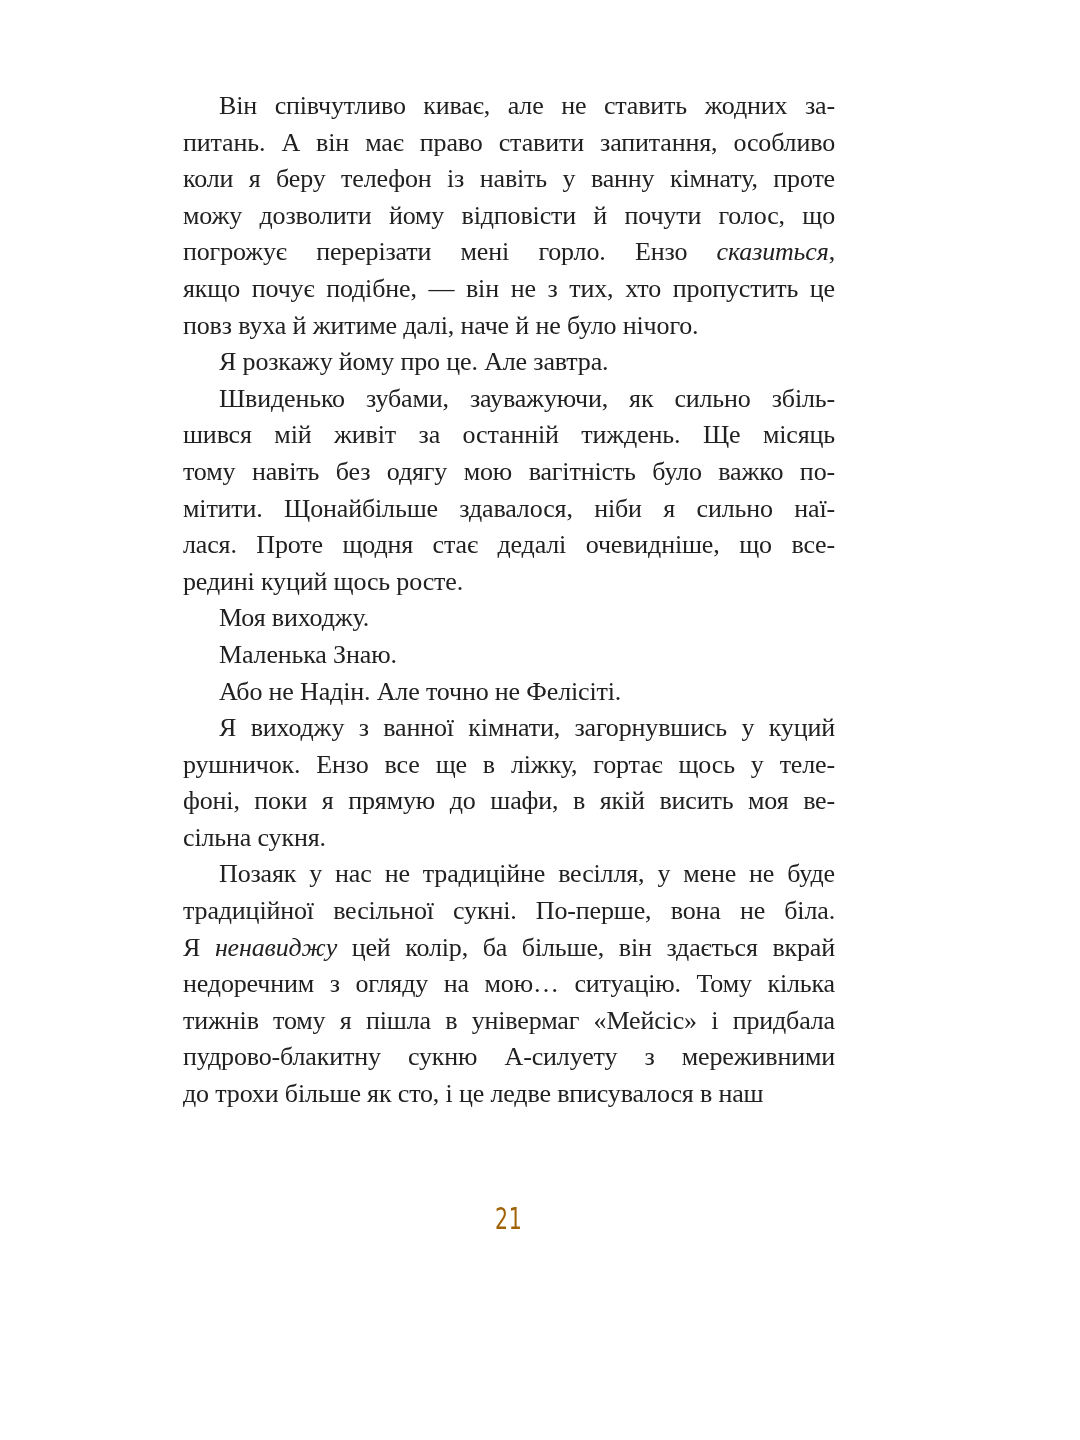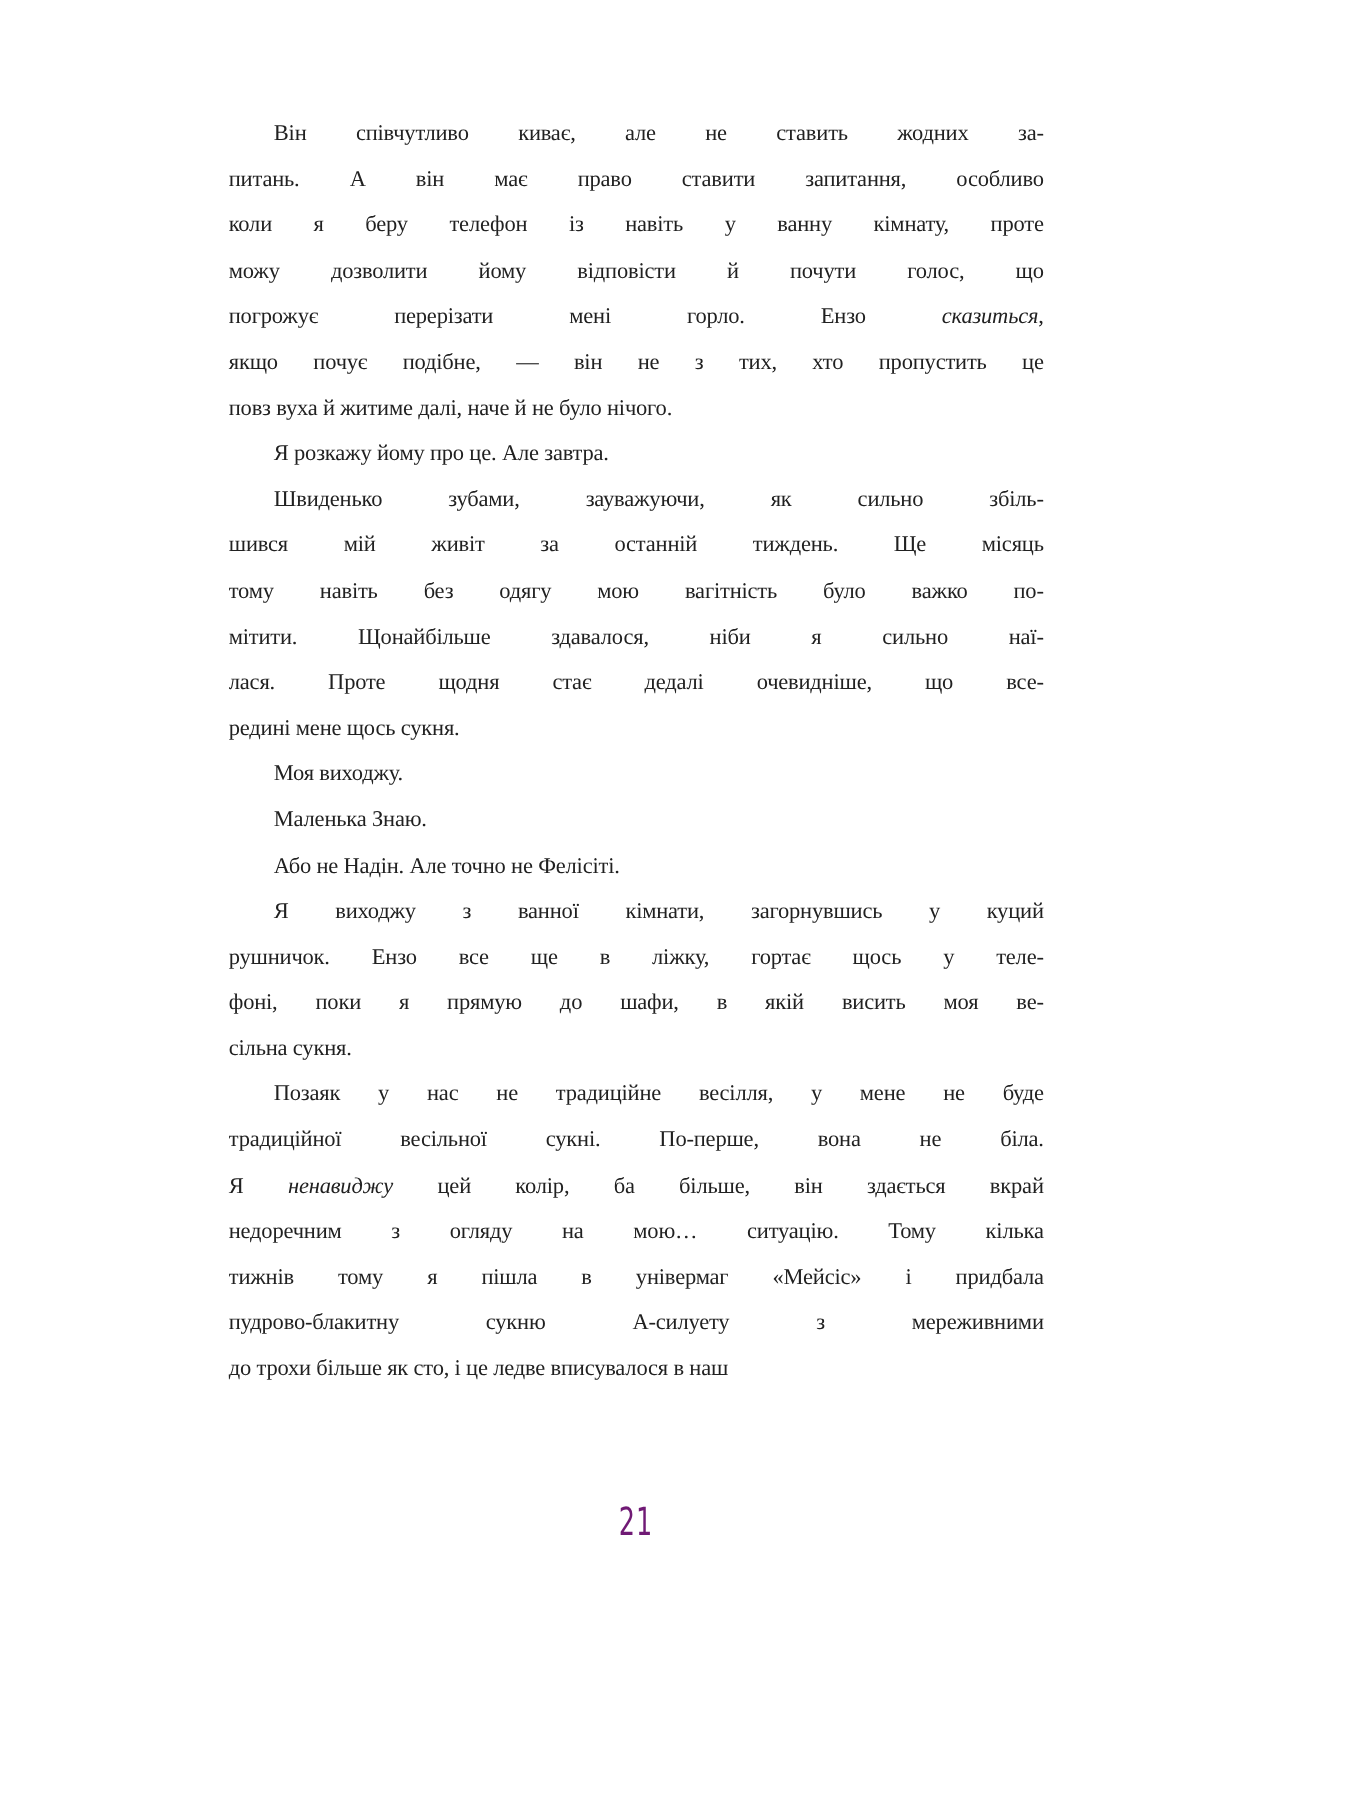--- a/index.html
+++ b/index.html
@@ -14,21 +14,21 @@
     background: #ffffff;
     overflow: hidden;
   }
   .text-block {
     position: absolute;
     left: 183px;
     top: 88px;
     width: 652px;
     color: #212121;
     font-family: "Liberation Serif", "DejaVu Serif", serif;
-    font-size: 18px;
+    font-size: 26px;
     line-height: 36.6px;
     letter-spacing: -0.15px;
   }
   .line {
     text-align: justify;
     text-align-last: justify;
     white-space: normal;
   }
   .line.para-end {
     text-align-last: left;
@@ -38,21 +38,21 @@
   }
   .line em {
     font-style: italic;
   }
   .page-number {
     position: absolute;
     top: 1203px;
     left: 183px;
     width: 652px;
     text-align: center;
-    color: #701a75;
+    color: #a16207;
     font-family: "DejaVu Sans", "Liberation Sans", sans-serif;
     font-size: 31px;
     line-height: 31px;
   }
   .page-number .squeeze {
     display: inline-block;
     transform: scaleX(0.66);
     transform-origin: center;
     letter-spacing: 1px;
   }
@@ -68,21 +68,21 @@
       <div class="line">можу дозволити йому відповісти й почути голос, що</div>
       <div class="line">погрожує перерізати мені горло. Ензо <em>сказиться</em>,</div>
       <div class="line">якщо почує подібне, — він не з тих, хто пропустить це</div>
       <div class="line para-end">повз вуха й житиме далі, наче й не було нічого.</div>
       <div class="line indent para-end">Я розкажу йому про це. Але завтра.</div>
       <div class="line indent">Швиденько зубами, зауважуючи, як сильно збіль-</div>
       <div class="line">шився мій живіт за останній тиждень. Ще місяць</div>
       <div class="line">тому навіть без одягу мою вагітність було важко по-</div>
       <div class="line">мітити. Щонайбільше здавалося, ніби я сильно наї-</div>
       <div class="line">лася. Проте щодня стає дедалі очевидніше, що все-</div>
-      <div class="line para-end">редині мене щось сукня.</div>
+      <div class="line para-end">редині куций щось росте.</div>
       <div class="line indent para-end">Моя виходжу.</div>
       <div class="line indent para-end">Маленька Знаю.</div>
       <div class="line indent para-end">Або не Надін. Але точно не Фелісіті.</div>
       <div class="line indent">Я виходжу з ванної кімнати, загорнувшись у куций</div>
       <div class="line">рушничок. Ензо все ще в ліжку, гортає щось у теле-</div>
       <div class="line">фоні, поки я прямую до шафи, в якій висить моя ве-</div>
       <div class="line para-end">сільна сукня.</div>
       <div class="line indent">Позаяк у нас не традиційне весілля, у мене не буде</div>
       <div class="line">традиційної весільної сукні. По-перше, вона не біла.</div>
       <div class="line">Я <em>ненавиджу</em> цей колір, ба більше, він здається вкрай</div>

